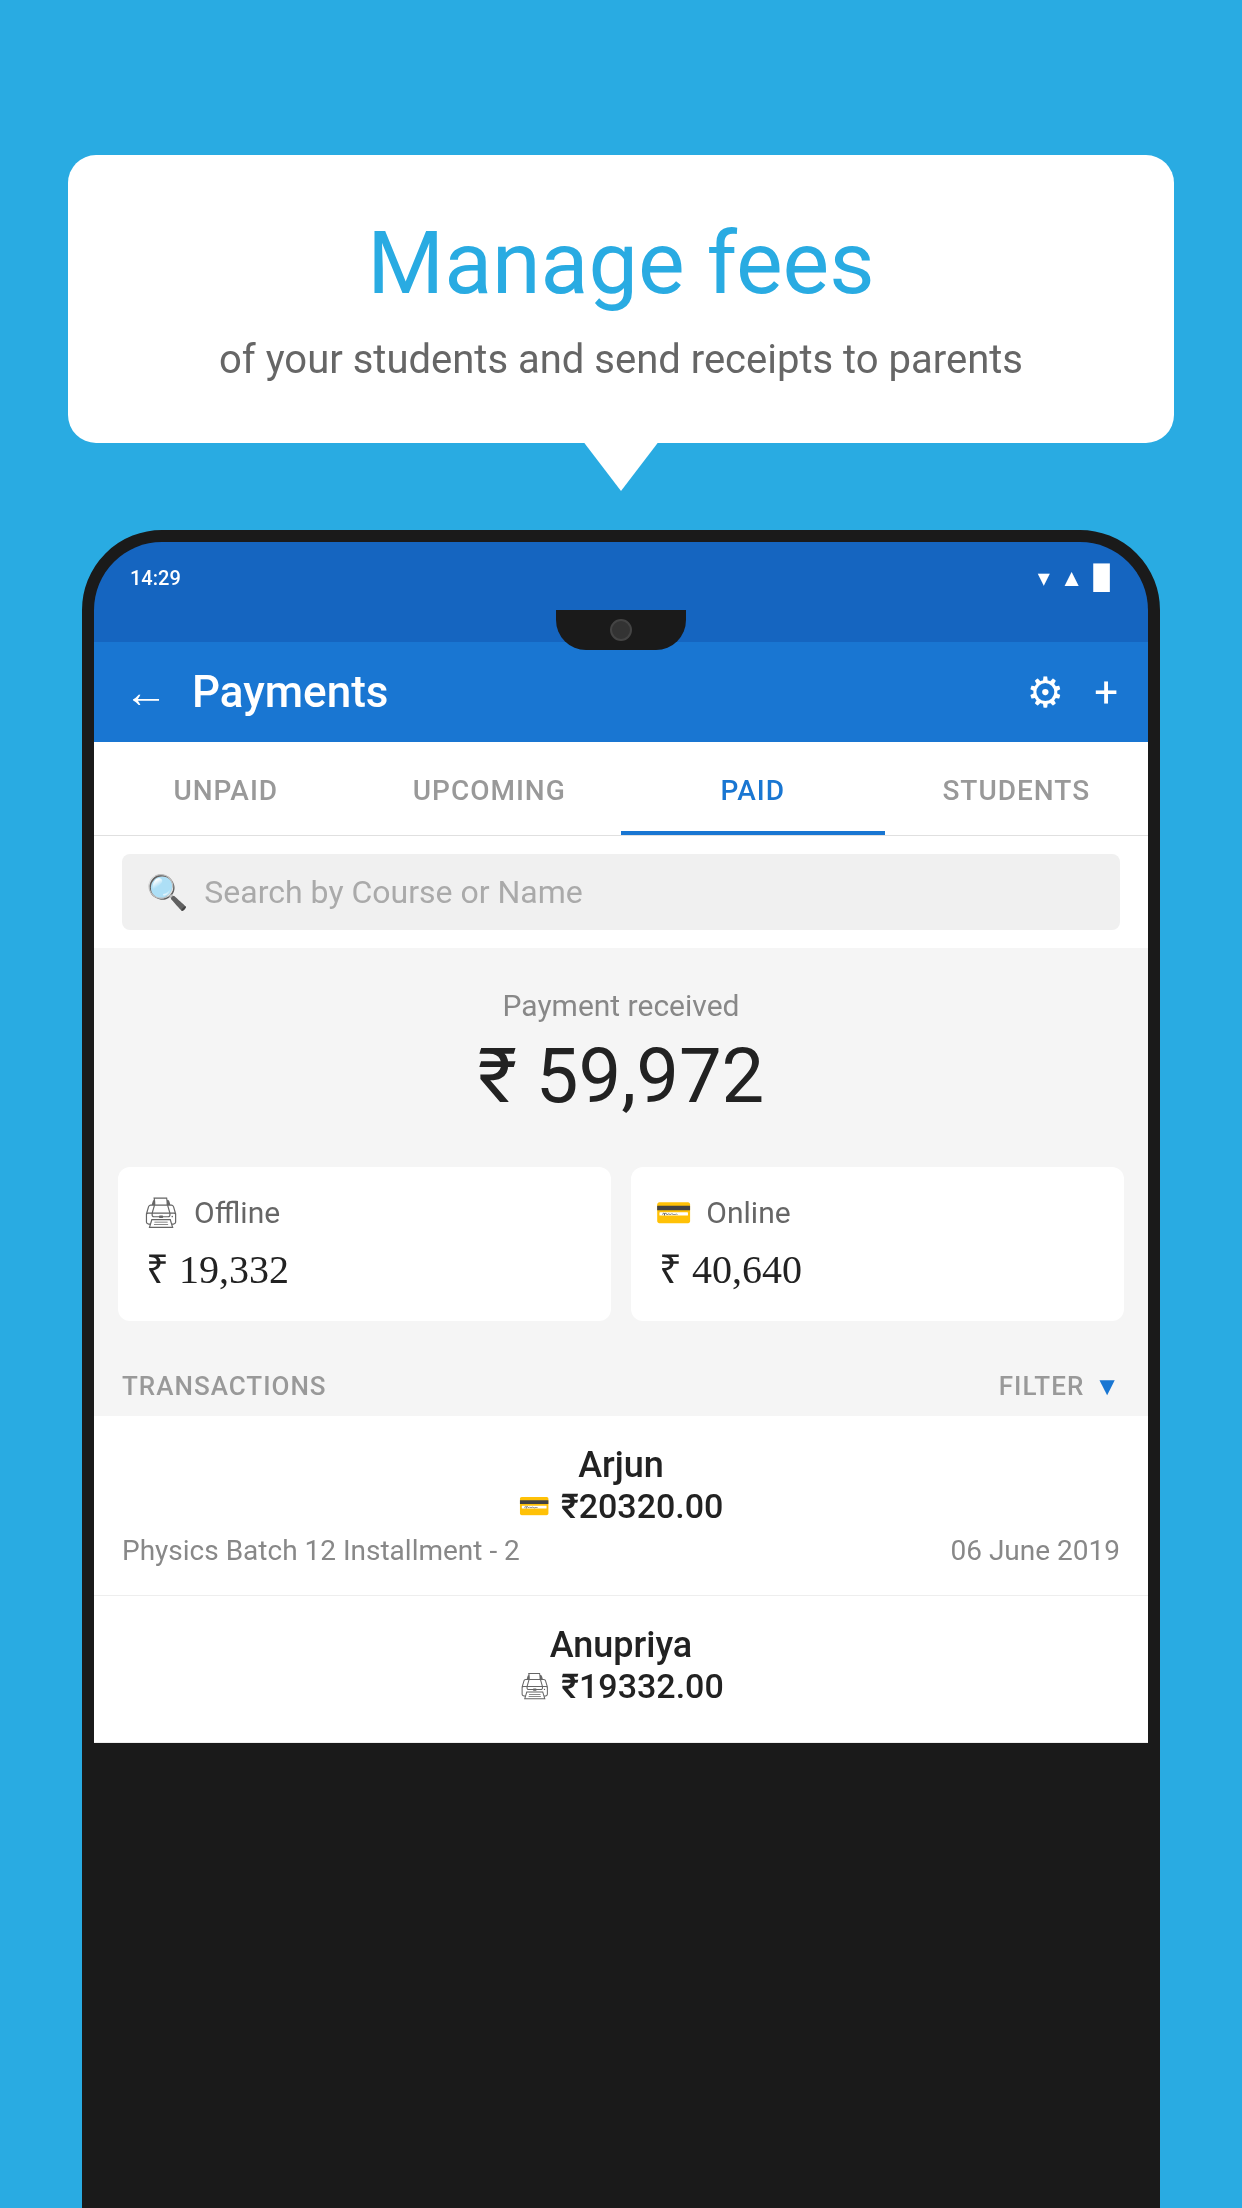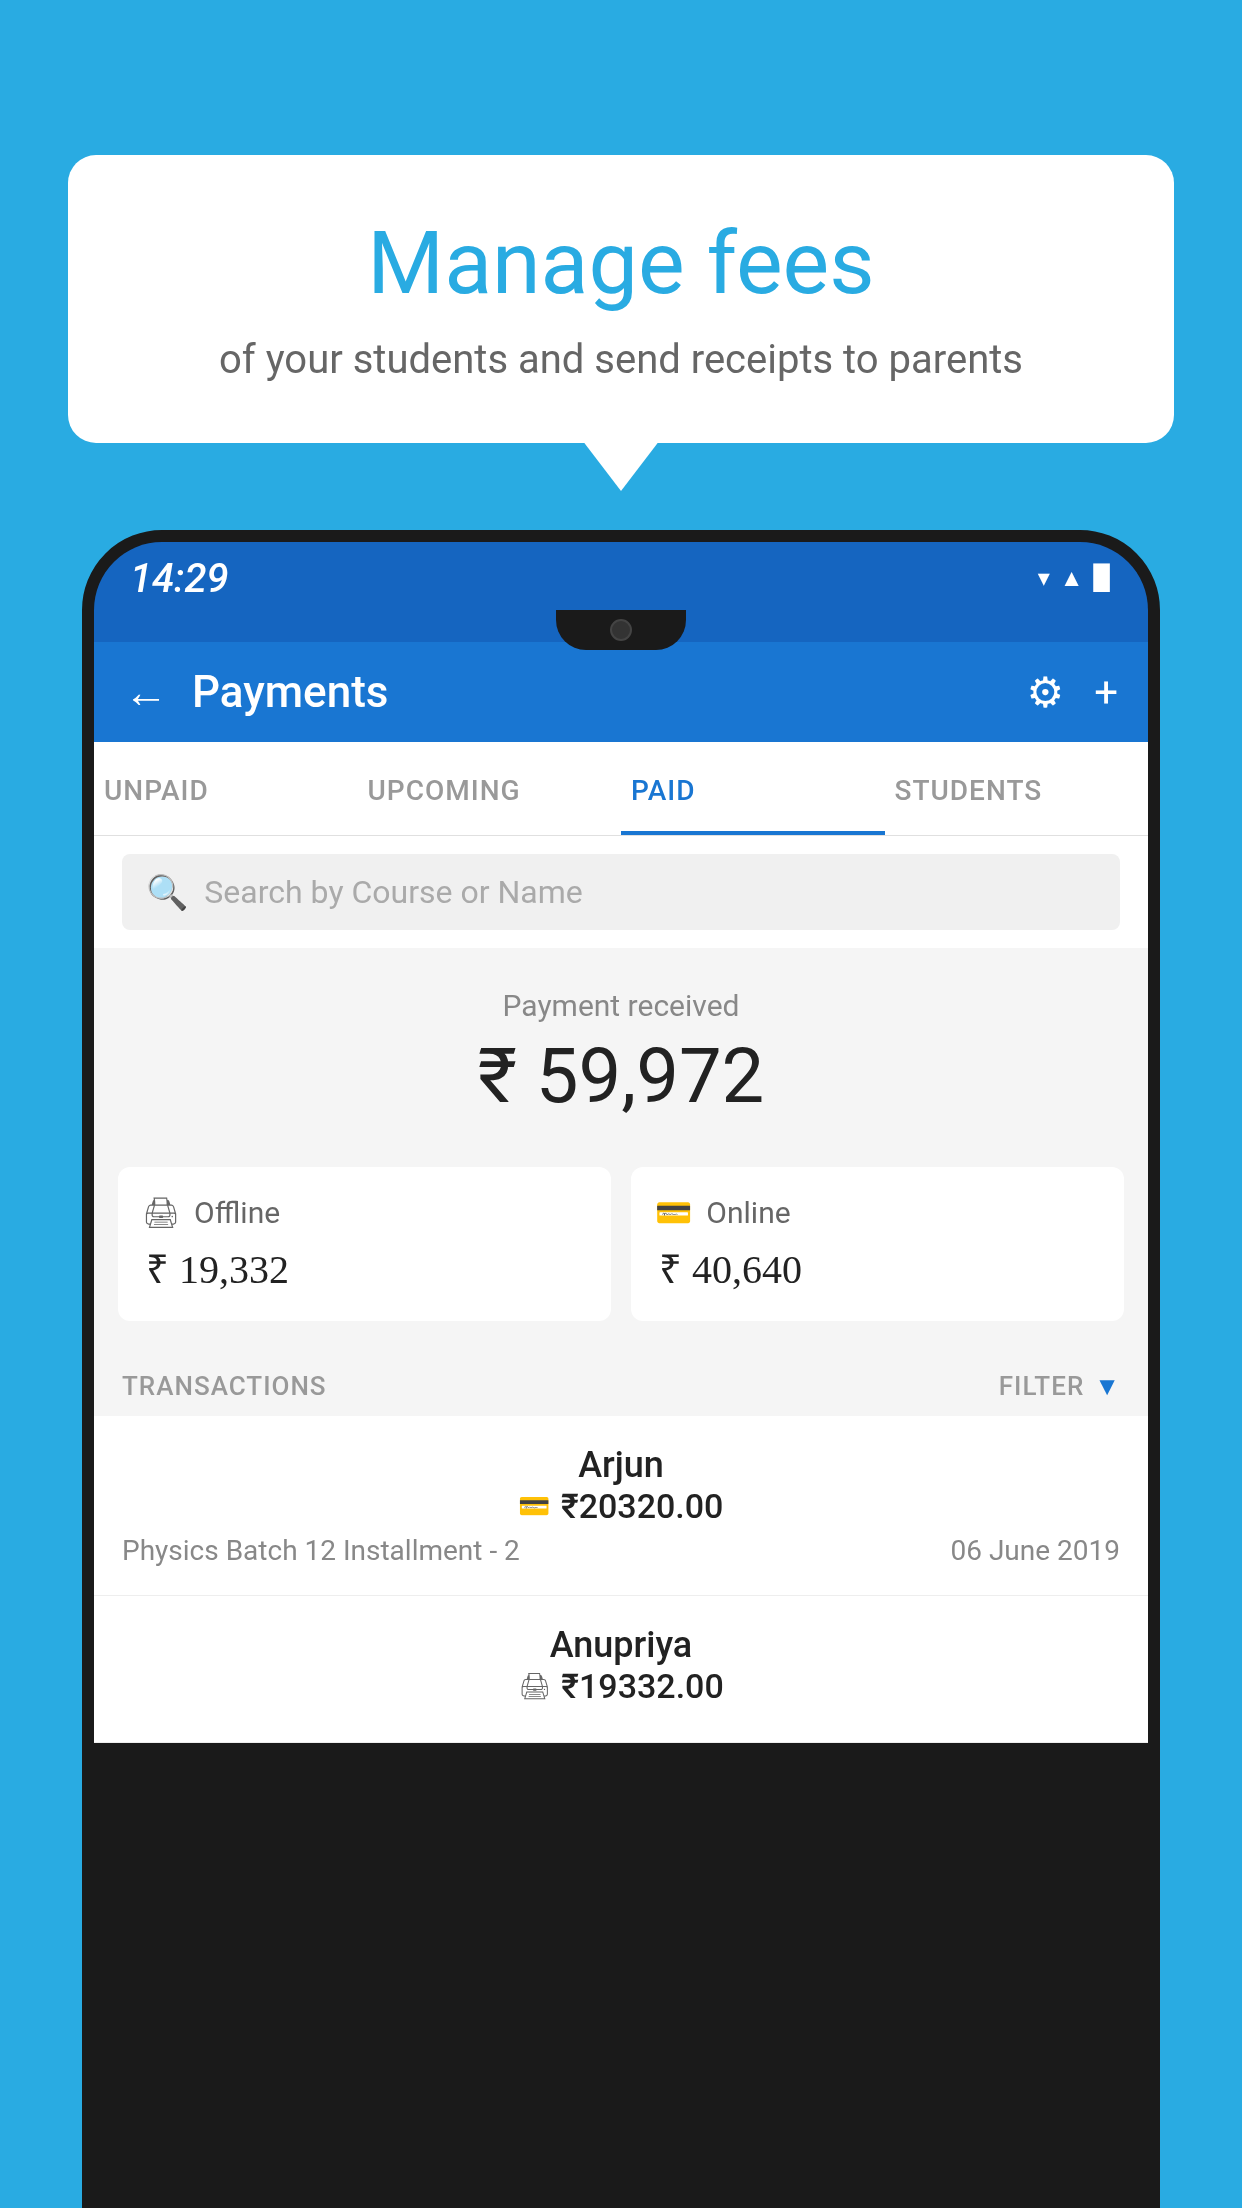--- a/index.html
+++ b/index.html
@@ -68,23 +68,22 @@
     .status-bar {
       background: #1565C0;
       display: flex;
       justify-content: space-between;
       align-items: center;
       padding: 18px 36px 14px;
       height: 68px;
     }
     .status-time {
       color: white;
-      font-size: 40px;
-      font-weight: 500;
-      font-style: italic;
+      font-size: 20px;
+      font-weight: 500;
     }
     .status-icons {
       display: flex;
       align-items: center;
       gap: 10px;
       color: white;
       font-size: 24px;
     }
 
     
@@ -148,21 +147,21 @@
     }
 
     
     .tabs {
       background: white;
       display: flex;
       border-bottom: 1px solid #e0e0e0;
     }
     .tab {
       flex: 1;
-      text-align: left;
+      text-align: center;
       padding: 32px 10px 28px;
       font-size: 28px;
       font-weight: 500;
       color: #999;
       letter-spacing: 1px;
       position: relative;
     }
     .tab.active {
       color: #1976D2;
     }

